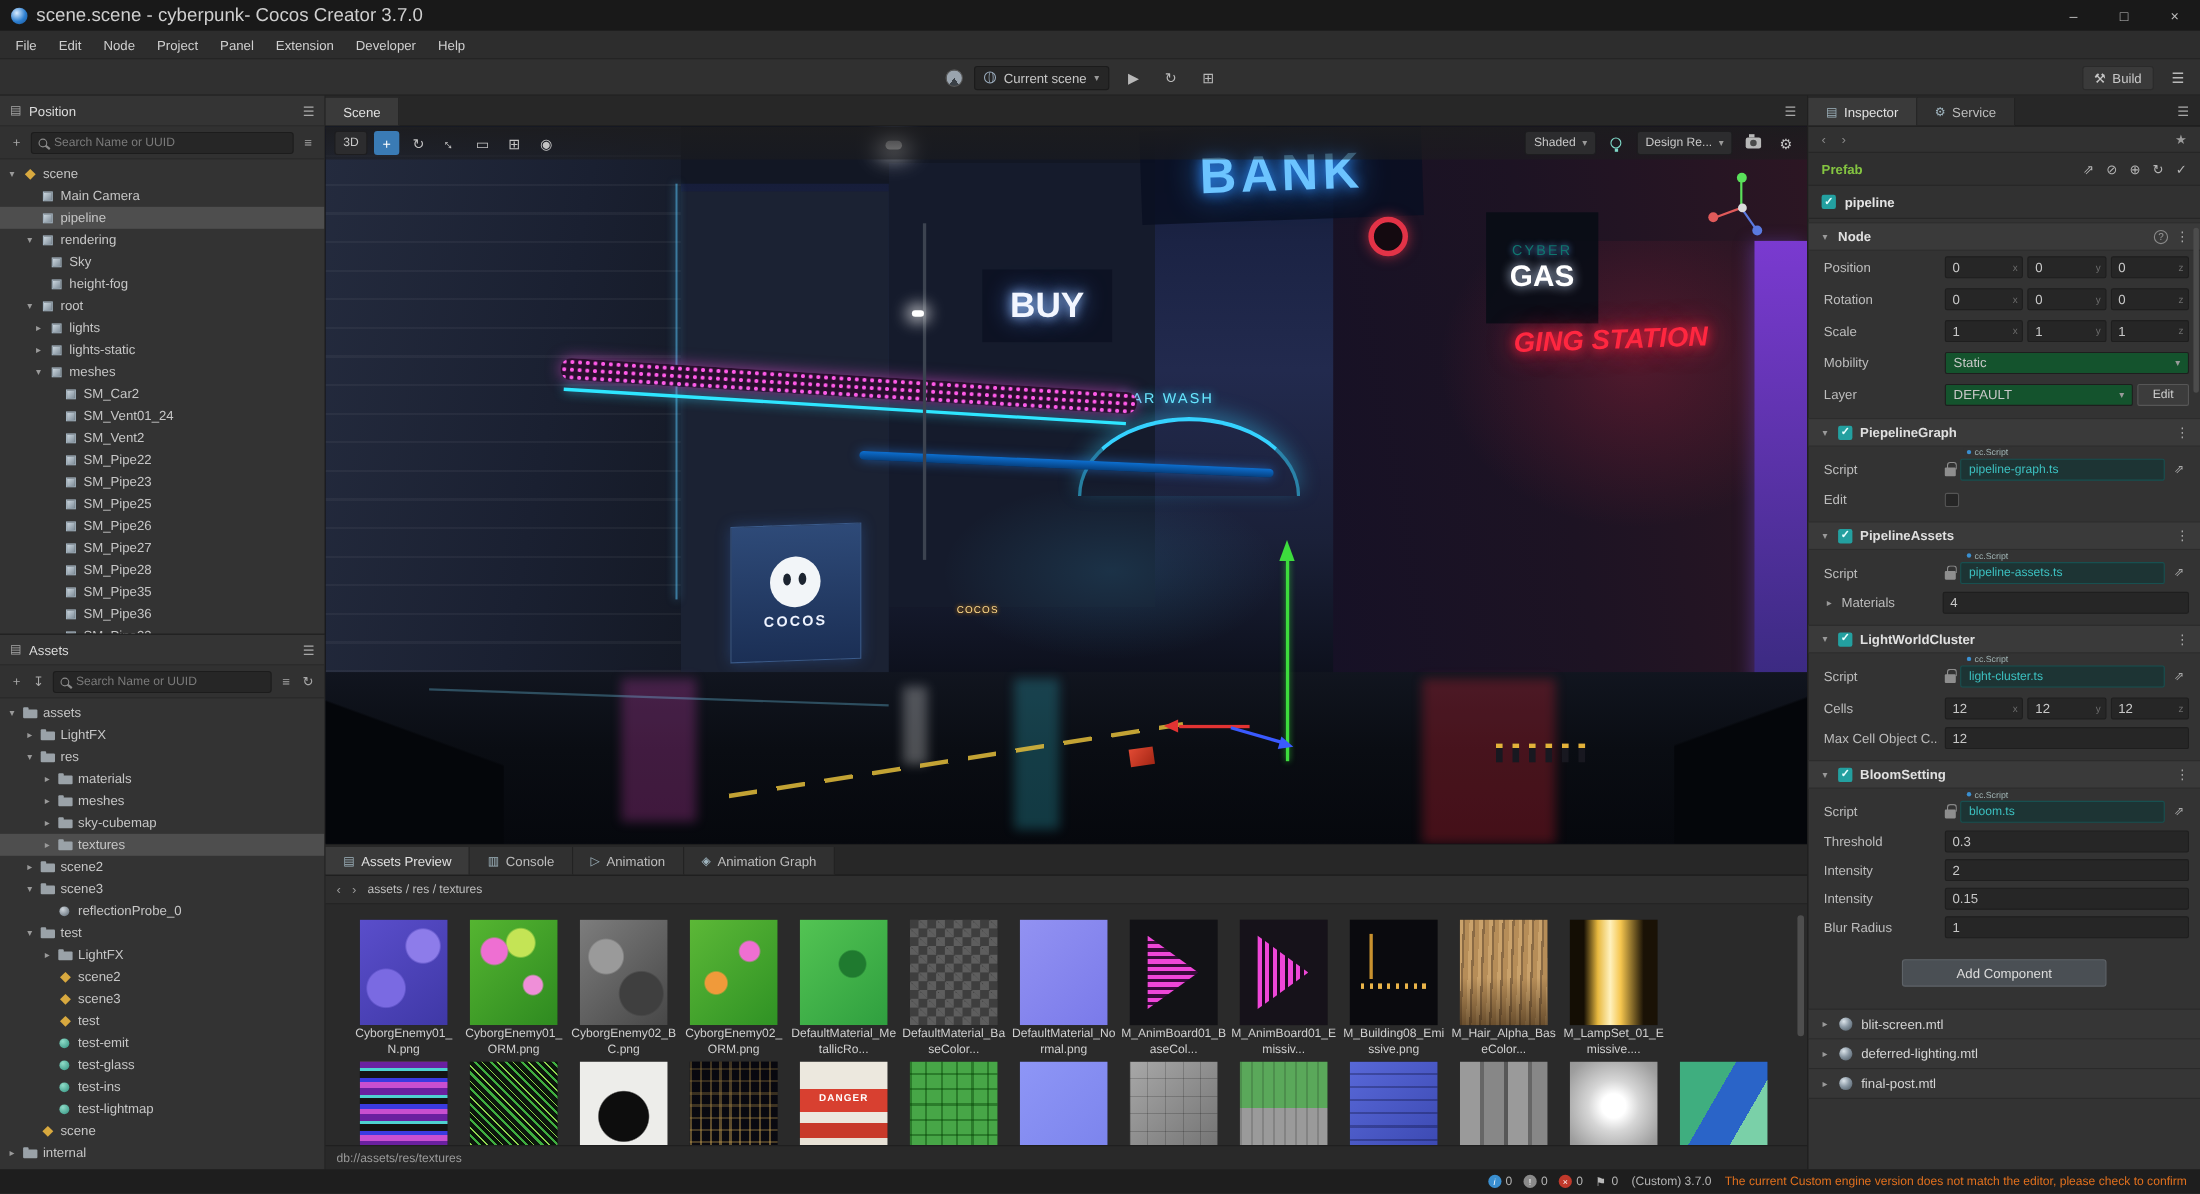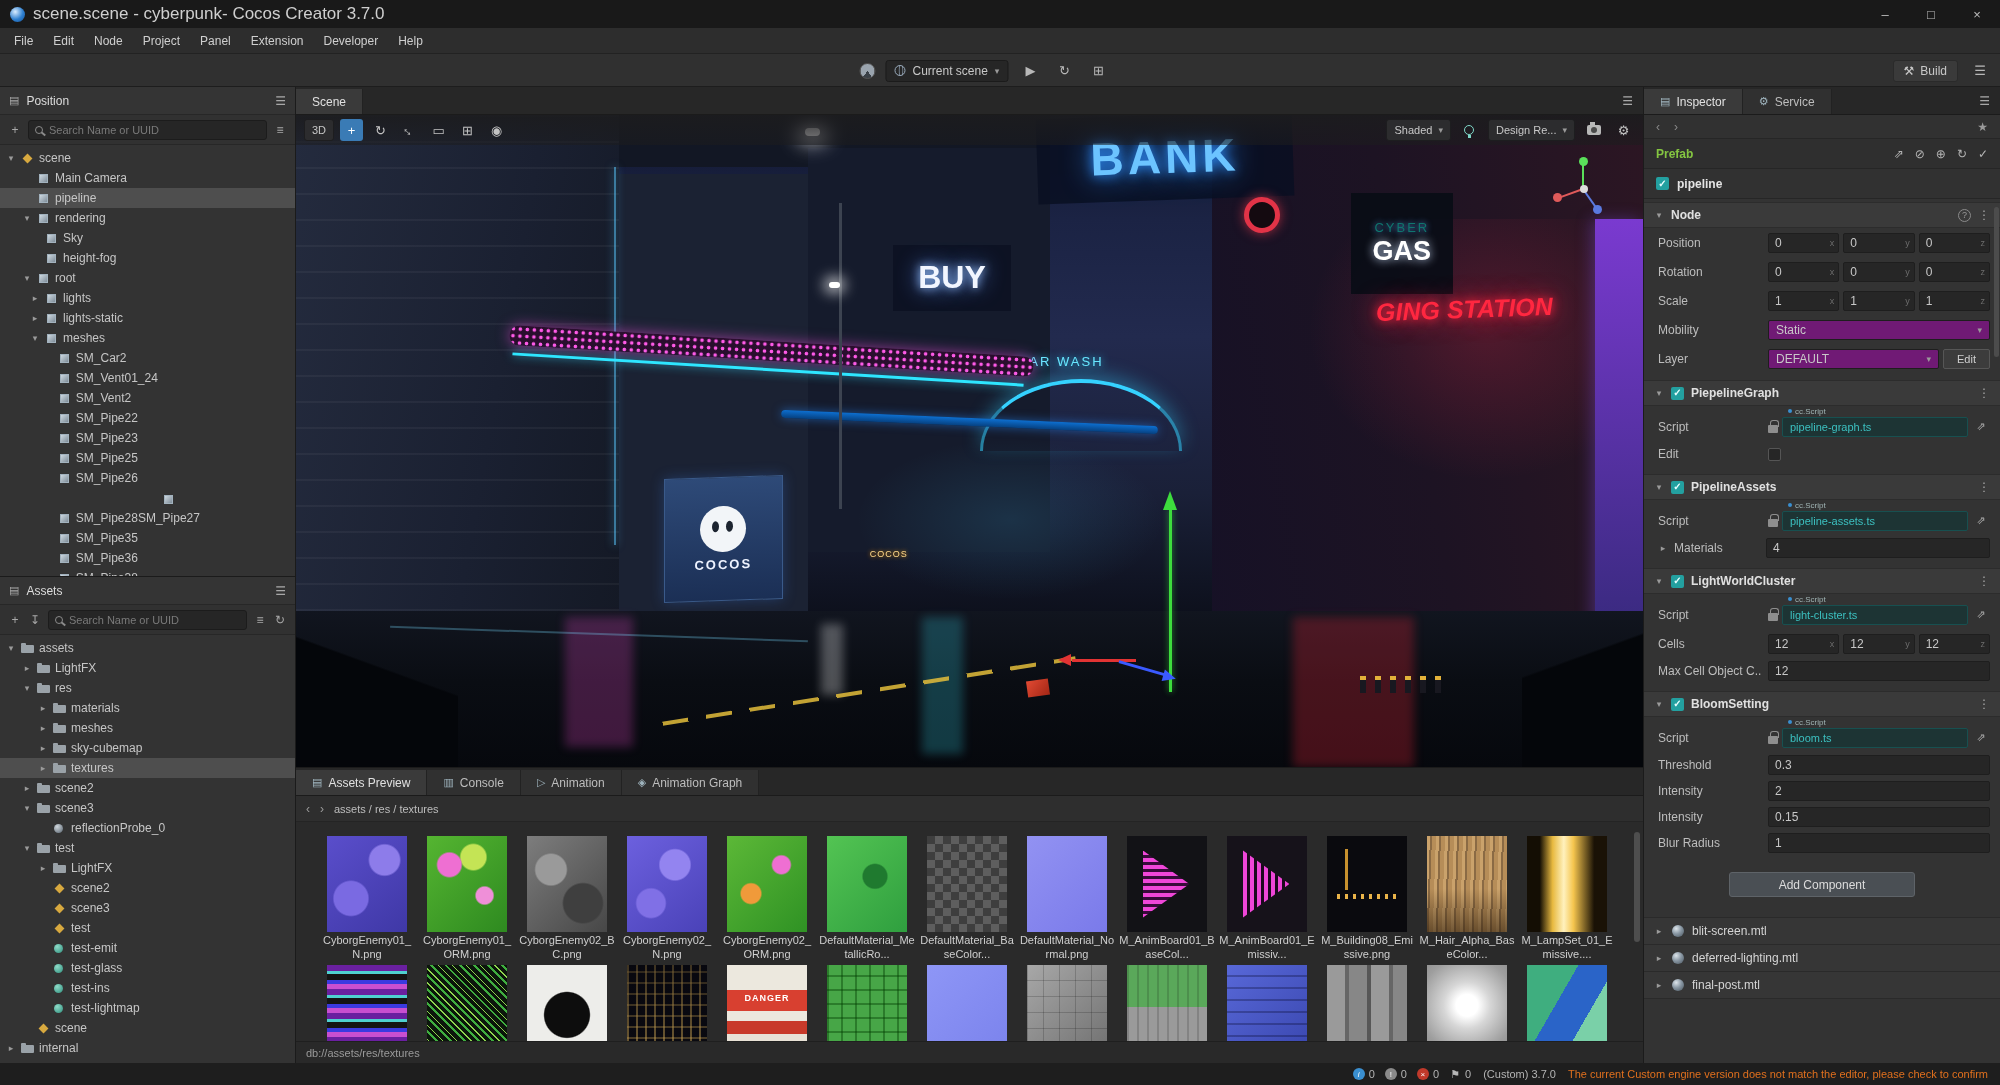--- a/index.html
+++ b/index.html
@@ -208,21 +208,21 @@
 .comp-h .ct{color:#e0e0e0;font-size:12px;font-weight:bold;}
 .comp-h .sp{flex:1;}
 .help{width:13px;height:13px;border:1px solid #8a8a8a;border-radius:50%;font-size:9px;color:#9a9a9a;display:flex;align-items:center;justify-content:center;}
 .more{color:#a8a8a8;font-size:12px;}
 .irow{display:flex;align-items:center;min-height:29px;padding:0 10px 0 14px;gap:6px;}
 .irow.slim{min-height:26px;}
 .ilabel{width:104px;flex:none;color:#bdbdbd;font-size:12px;white-space:nowrap;overflow:hidden;}
 .ifields{flex:1;display:flex;gap:4px;align-items:center;min-width:0;}
 .nfield{flex:1;height:20px;background:#262626;border:1px solid #1e1e1e;border-radius:2px;display:flex;align-items:center;padding:0 6px;color:#c8c8c8;font-size:12px;position:relative;min-width:0;}
 .nfield .ax-l{position:absolute;right:4px;color:#6c6c6c;font-size:9px;}
-.selbox{flex:1;height:20px;background:#701a75;border:1px solid #1e1e1e;border-radius:2px;display:flex;align-items:center;justify-content:space-between;padding:0 7px;color:#c8c8c8;font-size:12px;}
+.selbox{flex:1;height:20px;background:#14532d;border:1px solid #1e1e1e;border-radius:2px;display:flex;align-items:center;justify-content:space-between;padding:0 7px;color:#c8c8c8;font-size:12px;}
 .btn-sm{height:20px;padding:0 13px;background:#3c3c3c;border:1px solid #565656;border-radius:2px;color:#cfcfcf;font-size:11px;display:flex;align-items:center;flex:none;}
 .script-row{margin-top:6px;}
 .lock{width:10px;height:8px;background:#8e8e8e;border-radius:1px;position:relative;margin-top:4px;flex:none;}
 .lock::before{content:"";position:absolute;top:-5px;left:1.5px;width:7px;height:6px;border:1.5px solid #8e8e8e;border-bottom:0;border-radius:3px 3px 0 0;}
 .script-wrap{flex:1;position:relative;height:20px;min-width:0;}
 .script-field{position:absolute;inset:0;background:#1d3434;border:1px solid #175050;border-radius:2px;color:#3cc0c0;font-size:11px;display:flex;align-items:center;padding:0 7px;overflow:hidden;white-space:nowrap;}
 .cc-tag{position:absolute;top:-10px;left:3px;font-size:8px;color:#a0b4b4;background:#333;padding:0 3px;display:flex;gap:3px;align-items:center;z-index:2;}
 .cc-tag::before{content:"";width:4px;height:4px;border-radius:50%;background:#3a8fd0;}
 .script-open{width:18px;height:20px;display:flex;align-items:center;justify-content:center;color:#a8a8a8;font-size:11px;flex:none;}
 .add-comp{margin:16px auto 8px;width:186px;height:25px;background:#4a4f54;border:1px solid #5e6368;border-radius:3px;color:#dcdcdc;font-size:12px;display:flex;align-items:center;justify-content:center;flex:none;}
@@ -412,21 +412,21 @@
               <span class="ticon i-node"></span>
               <span>SM_Pipe25</span>
             </div>
 
             <div class="trow" style="padding-left: 42.8px;">
               <span class="arr"></span>
               <span class="ticon i-node"></span>
               <span>SM_Pipe26</span>
             </div>
 
-            <div class="trow" style="padding-left: 42.8px; flex-direction: column;">
+            <div class="trow" style="padding-left: 42.8px;">
               <span class="arr"></span>
               <span class="ticon i-node"></span>
               <span>SM_Pipe27</span>
             </div>
 
             <div class="trow" style="padding-left: 42.8px;">
               <span class="arr"></span>
               <span class="ticon i-node"></span>
               <span>SM_Pipe28</span>
             </div>
@@ -767,28 +767,20 @@
 
               <div class="tcell">
                 <div class="thumb">
                   <div class="sw i-t3">
                     <span class="sw-text"></span>
                   </div>
                 </div>
                 <div class="tlbl">CyborgEnemy02_BC.png</div>
               </div>
 
-              <div class="tcell">
-                <div class="thumb">
-                  <div class="sw i-t4">
-                    <span class="sw-text"></span>
-                  </div>
-                </div>
-                <div class="tlbl">CyborgEnemy02_N.png</div>
-              </div>
 
               <div class="tcell">
                 <div class="thumb">
                   <div class="sw i-t5">
                     <span class="sw-text"></span>
                   </div>
                 </div>
                 <div class="tlbl">CyborgEnemy02_ORM.png</div>
               </div>
 

